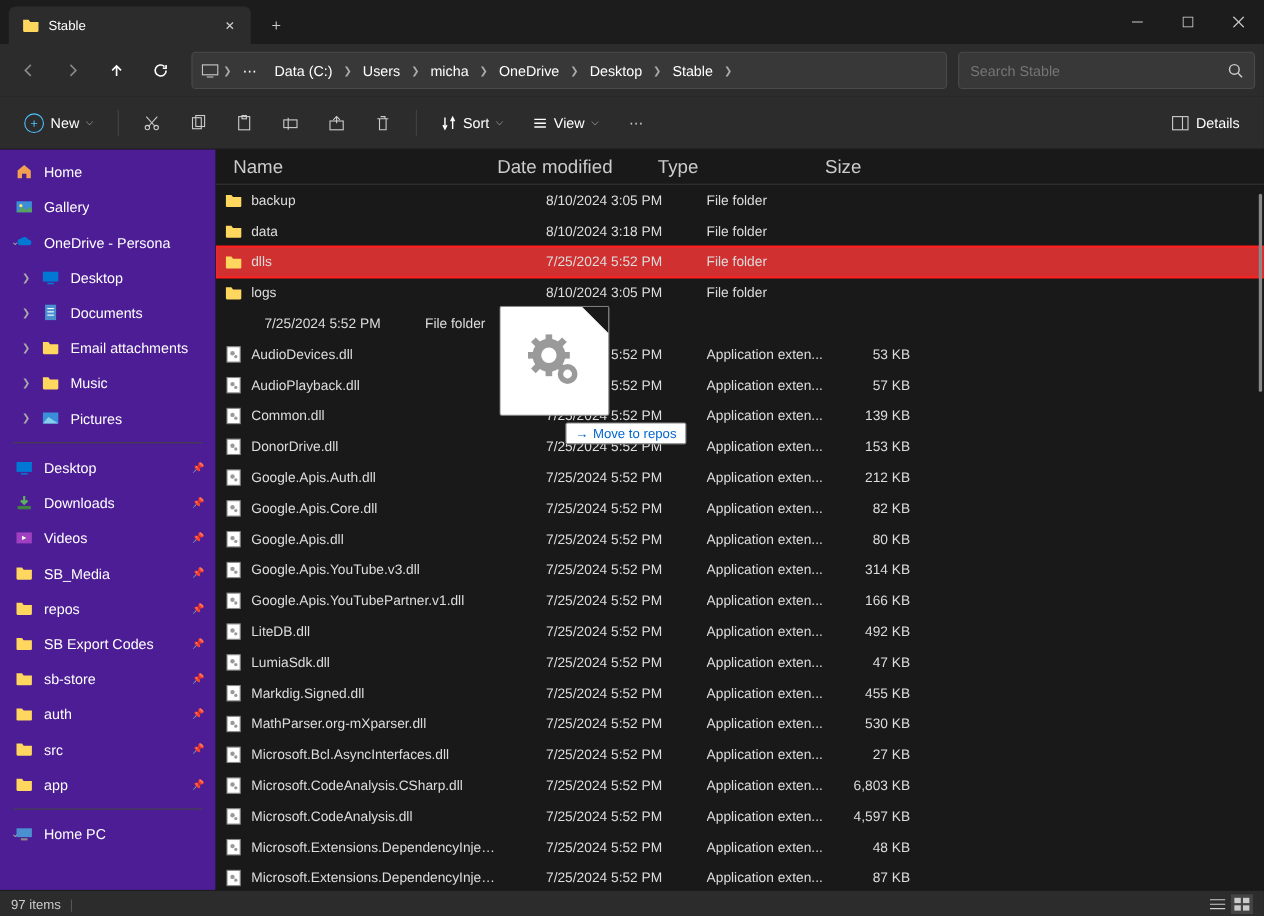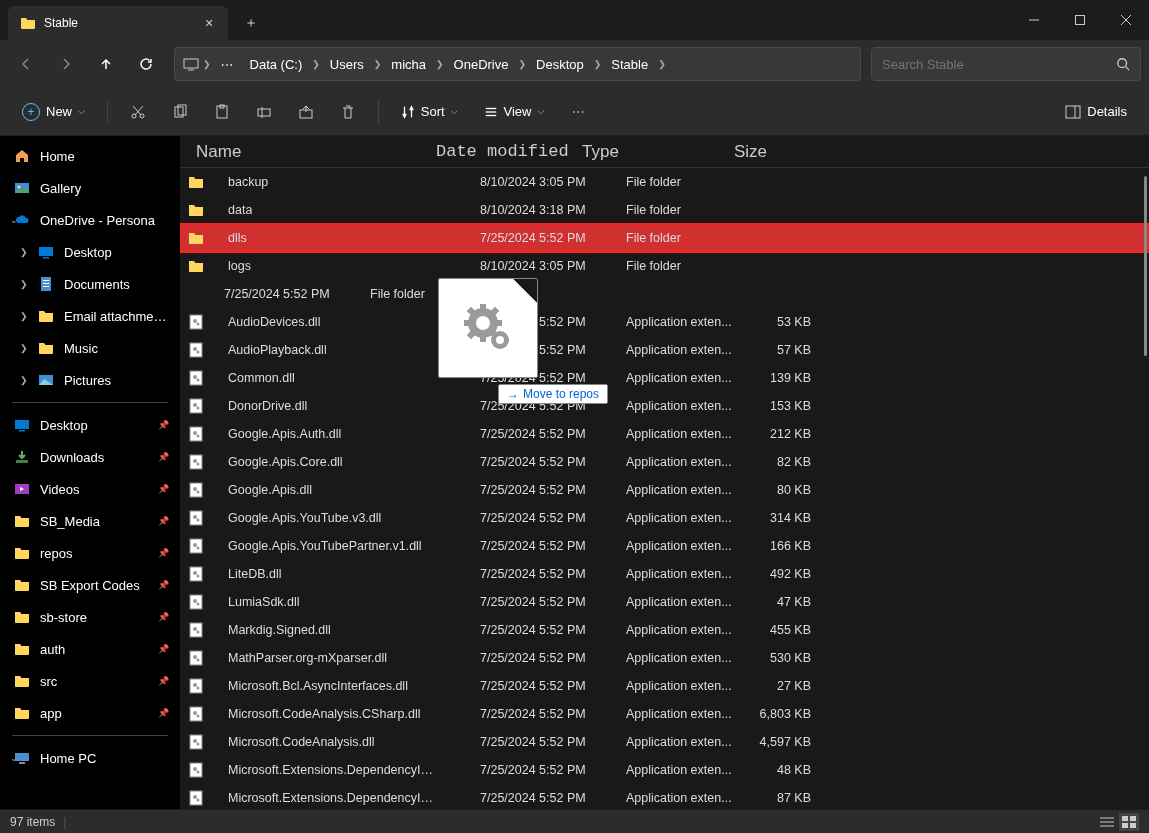--- a/index.html
+++ b/index.html
@@ -33,41 +33,41 @@
 .tb-btn.icon-only { width: 36px; justify-content: center; padding: 0; color: #ccc; }
 .tb-sep { width: 1px; height: 24px; background: #444; margin: 0 6px; }
 .tb-chev { font-size: 9px; color: #aaa; }
 .new-circle { width: 18px; height: 18px; border: 1.5px solid #4cc2ff; border-radius: 50%; display: flex; align-items: center; justify-content: center; color: #4cc2ff; font-size: 12px; }
 .details-btn { margin-left: auto; }
 
 
 .main { display: flex; height: calc(833px - 40px - 48px - 48px - 24px); background: #191919; }
 
 
-.sidebar { width: 180px; background: #000000; overflow-y: auto; padding: 4px 0; position: relative; }
+.sidebar { width: 196px; background: #4c1d95; overflow-y: auto; padding: 4px 0; position: relative; }
 .sb-item { height: 32px; display: flex; align-items: center; padding: 0 10px 0 28px; gap: 10px; font-size: 13px; color: #fff; position: relative; }
 .sb-item.top { padding-left: 14px; }
 .sb-item.lvl1 { padding-left: 38px; }
 .sb-chev { position: absolute; left: 10px; font-size: 9px; color: #aaa; }
 .sb-icon { width: 16px; height: 16px; flex-shrink: 0; display: flex; align-items: center; justify-content: center; }
 .sb-pin { margin-left: auto; font-size: 9px; color: #888; }
 .sb-divider { height: 1px; background: #444; margin: 6px 12px; }
 .sb-label { white-space: nowrap; overflow: hidden; text-overflow: ellipsis; }
 
 
 .filelist { flex: 1; background: #191919; overflow: hidden; position: relative; }
 .fl-header { height: 32px; display: flex; align-items: center; border-bottom: 1px solid #333; font-size: 17px; color: #ccc; }
 .col-name { width: 256px; padding-left: 16px; }
-.col-date { width: 146px; font-family: Liberation Mono, monospace; }
+.col-date { width: 146px; }
 .col-type { width: 117px; }
 .col-size { width: 78px; text-align: right; padding-right: 10px; }
 .fl-body { overflow-y: auto; height: calc(100% - 32px); position: relative; }
 .fl-row { height: 28px; display: flex; align-items: center; font-size: 12.5px; color: #ddd; }
 .fl-row.highlighted { background: #d03030; outline: 2.5px solid #ff2020; outline-offset: -1px; }
-.fl-name { width: 256px; padding-left: 8px; display: flex; align-items: center; gap: 24px; }
+.fl-name { width: 256px; padding-left: 8px; display: flex; align-items: center; gap: 8px; }
 .fl-icon { width: 16px; height: 16px; flex-shrink: 0; }
 .fl-date { width: 146px; margin-left: 44px; }
 .fl-type { width: 117px; white-space: nowrap; overflow: hidden; text-overflow: ellipsis; }
 .fl-size { width: 78px; text-align: right; padding-right: 10px; }
 .fl-name-text { white-space: nowrap; overflow: hidden; text-overflow: ellipsis; }
 
 
 .statusbar { height: 24px; background: #2c2c2c; display: flex; align-items: center; padding: 0 10px; font-size: 12px; color: #ccc; border-top: 1px solid #1c1c1c; }
 .view-toggles { margin-left: auto; display: flex; gap: 2px; }
 .vt { width: 20px; height: 18px; display: flex; align-items: center; justify-content: center; color: #ccc; }

